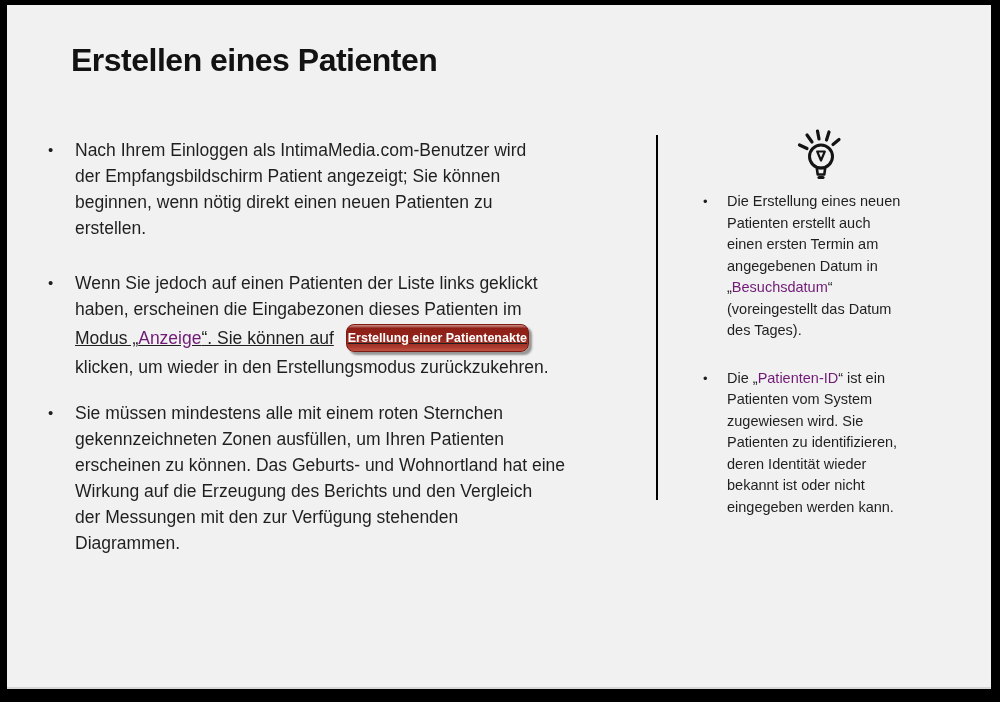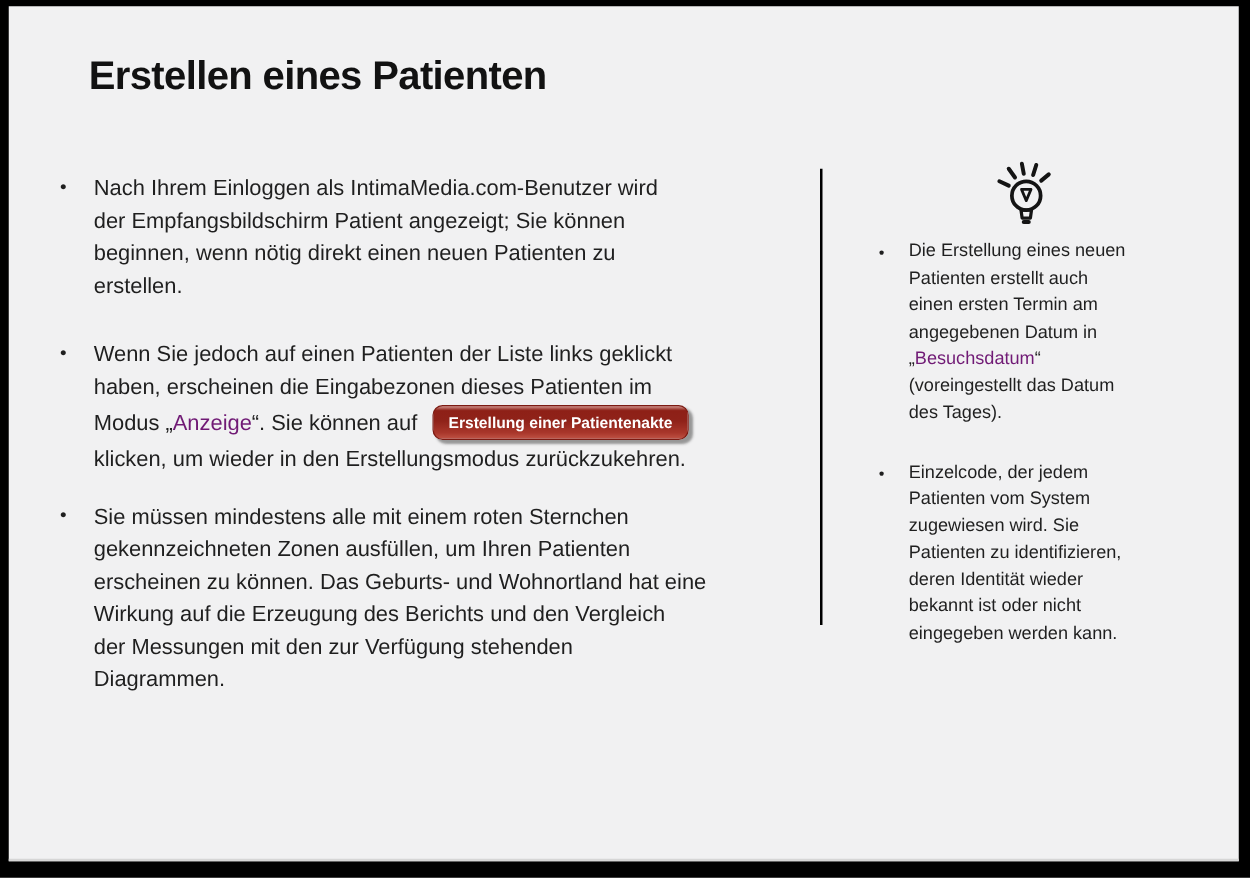--- a/index.html
+++ b/index.html
@@ -51,30 +51,31 @@
     flex: 0 0 27px;
     font-size: 15px;
   }
   .lines { flex: 1; }
   .ln { white-space: nowrap; }
   .ln-btn {
     display: flex;
     align-items: center;
     height: 32px;
     white-space: nowrap;
+    text-decoration: underline;
   }
   .red { color: #701a75; }
   
   .btn {
     display: inline-flex;
     align-items: center;
     justify-content: center;
     margin-left: 12px;
     height: 26px;
-    padding: 0 12px;
+    padding: 0 1px;
     border-radius: 8px;
     border: 1px solid #7c1b13;
     background: linear-gradient(180deg, #d0928a 0%, #8e2017 13%, #8f2219 45%, #a9372b 82%, #bf5244 100%);
     box-shadow: 3px 3px 2px rgba(145,145,145,0.95);
     color: #ffffff;
     font-size: 12.5px;
     font-weight: bold;
     white-space: nowrap;
   }
   
@@ -188,21 +189,21 @@
         <div class="ln">angegebenen Datum in</div>
         <div class="ln"><span>„</span><span class="red">Besuchsdatum</span><span>“</span></div>
         <div class="ln">(voreingestellt das Datum</div>
         <div class="ln">des Tages).</div>
       </div>
     </div>
 
     <div class="bullet">
       <span class="marker">•</span>
       <div class="lines">
-        <div class="ln">Einzelcode, der jedem</div>
+        <div class="ln"><span>Die „</span><span class="red">Patienten-ID</span><span>“ ist ein</span></div>
         <div class="ln">Patienten vom System</div>
         <div class="ln">zugewiesen wird. Sie</div>
         <div class="ln">Patienten zu identifizieren,</div>
         <div class="ln">deren Identität wieder</div>
         <div class="ln">bekannt ist oder nicht</div>
         <div class="ln">eingegeben werden kann.</div>
       </div>
     </div>
 
   </div>

